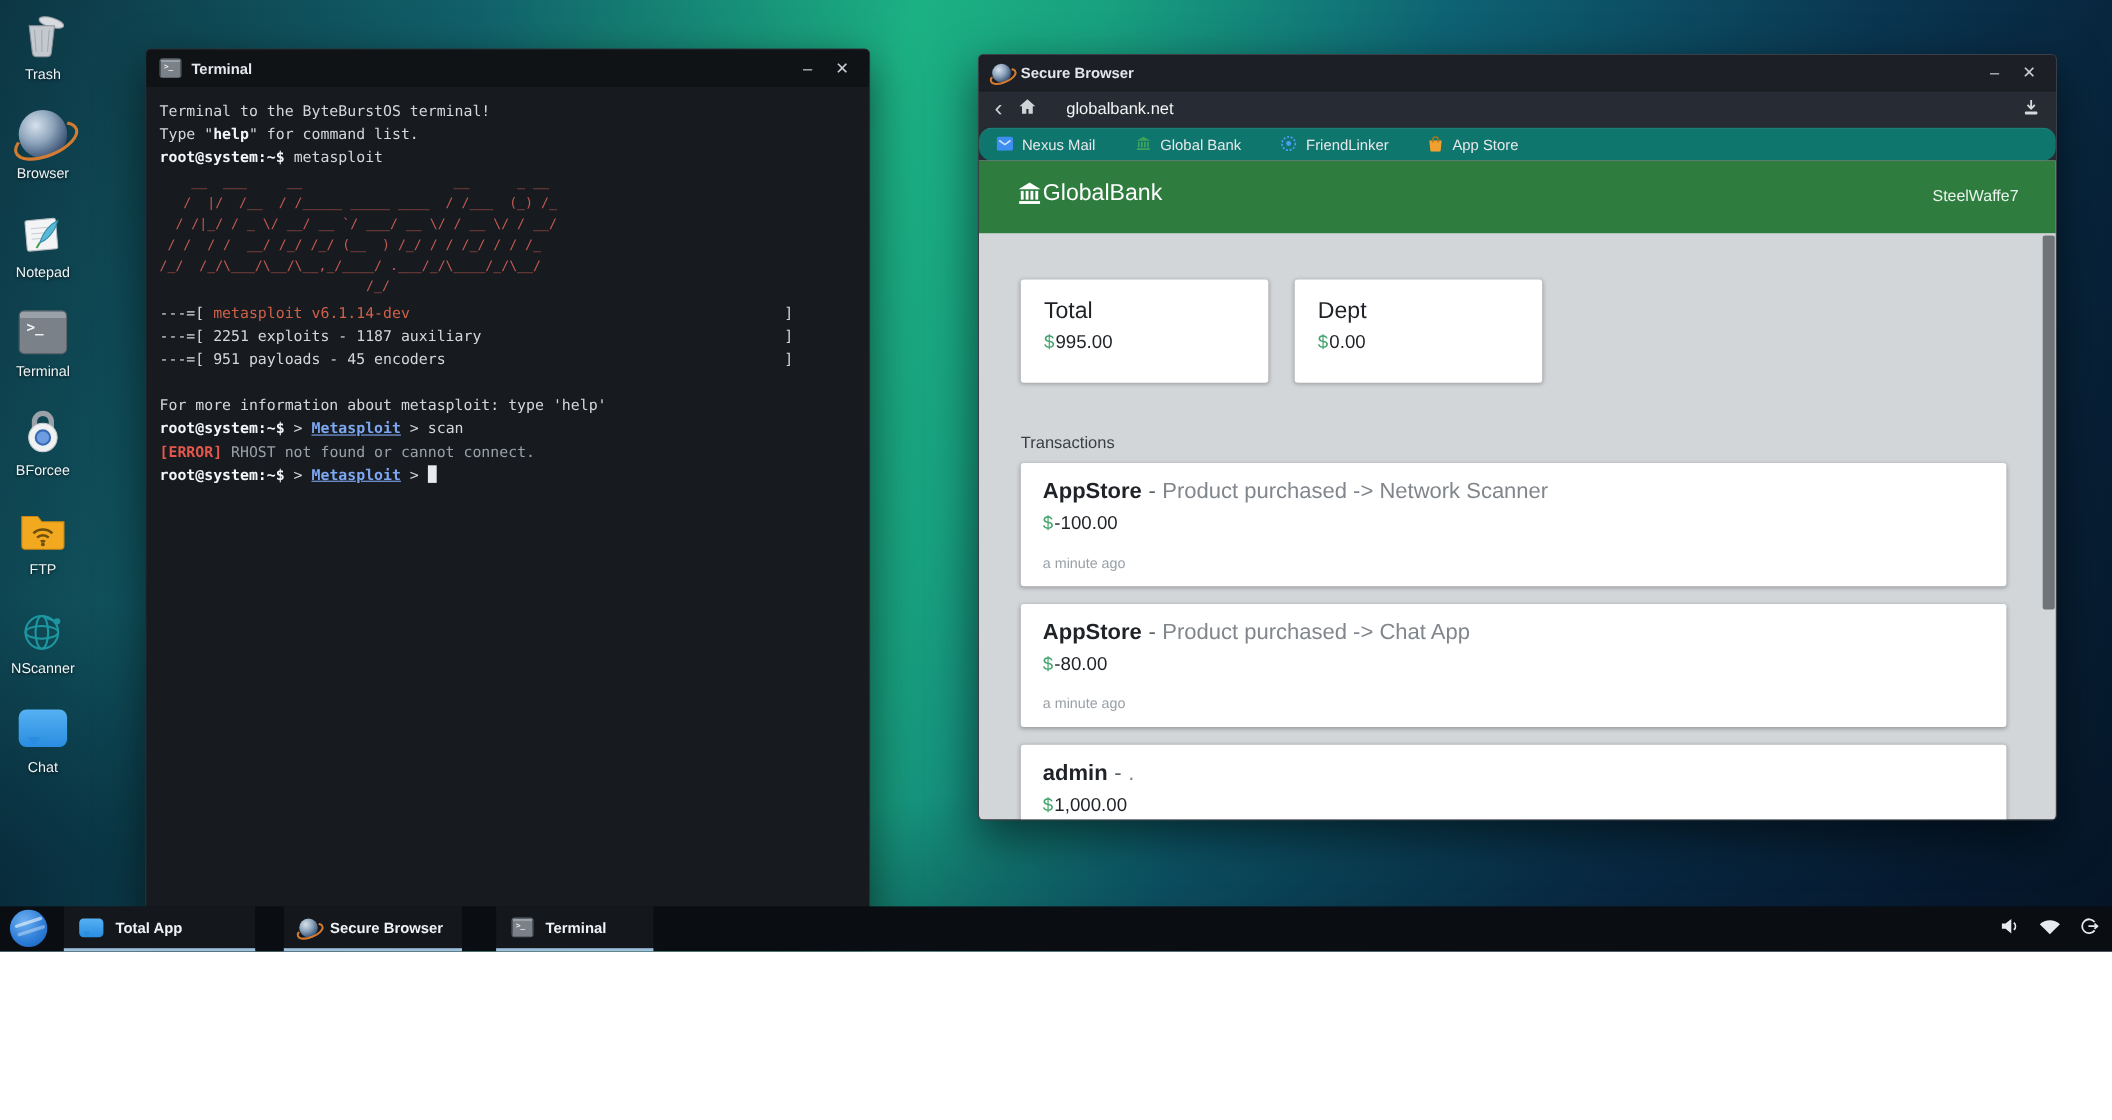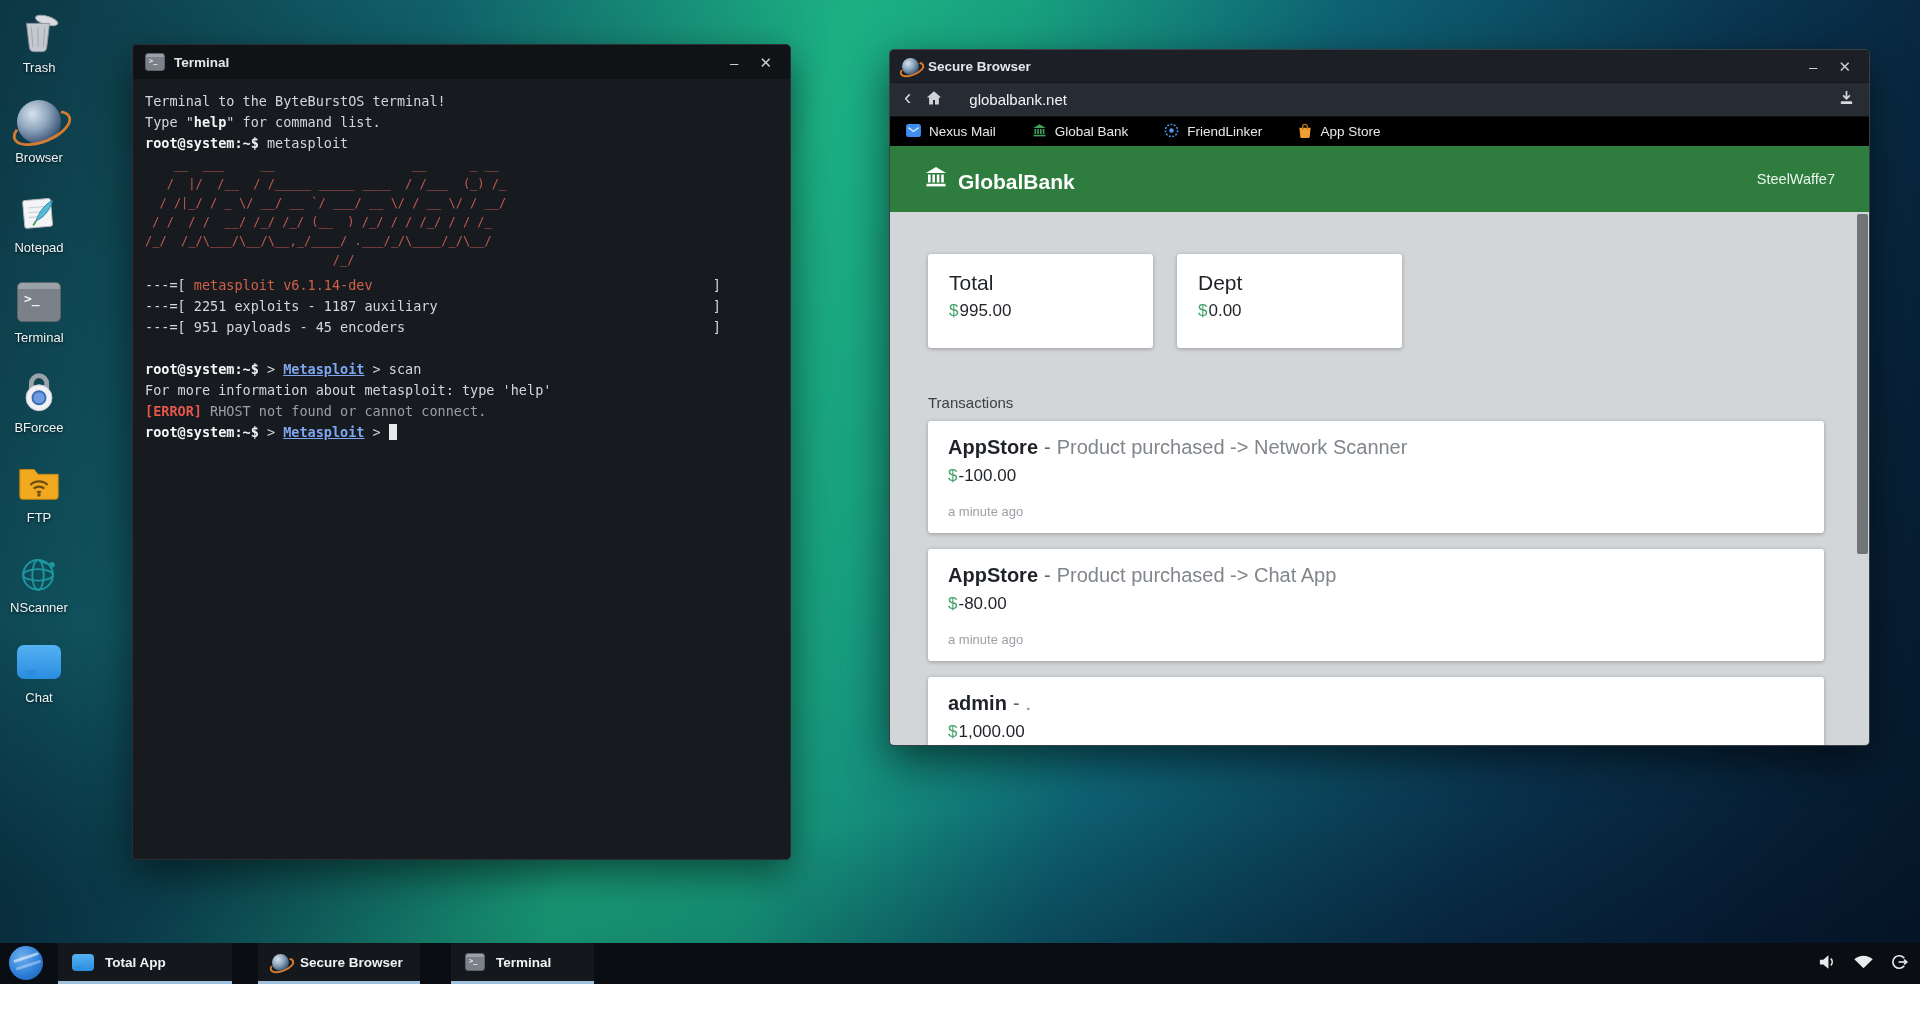--- a/index.html
+++ b/index.html
@@ -1,17 +1,17 @@
 <!DOCTYPE html>
 <html><head>
 <meta charset="utf-8">
 <style>
   * { margin:0; padding:0; box-sizing:border-box; }
   html,body { width:1920px; height:1018px; overflow:hidden; font-family:"Liberation Sans", sans-serif; }
-  #screen { position:relative; width:1920px; height:984px; overflow:hidden;
+  #screen { position:relative; width:1920px; height:865px; overflow:hidden;
     background:
       radial-gradient(120% 70% at 80% 120%, rgba(3,12,32,.9), rgba(3,12,32,0) 60%),
       radial-gradient(90% 60% at -10% 95%, rgba(4,20,40,.75), rgba(4,20,40,0) 55%),
       linear-gradient(108deg, #0d3644 0%, #11616a 20%, #1cb183 38%, #18a07f 46%, #0e6273 60%, #0a3550 78%, #071f35 92%, #061728 100%);
   }
 
   
   .dicon { position:absolute; left:2px; width:74px; text-align:center; cursor:default; }
   .dicon .ic { width:48px; height:48px; margin:0 auto 4px; display:flex; align-items:center; justify-content:center; }
   .dicon .lbl { font-size:13px; color:#eef3f6; text-shadow:0 1px 3px rgba(0,0,0,.75); }
@@ -47,26 +47,26 @@
   .err-tag { color:#e4574b; font-weight:bold; }
   .err-msg { color:#9aa0a6; }
   .cursor { display:inline-block; width:8px; height:16px; background:#e8eaed; vertical-align:-3px; }
 
   
   #browser { left:889px; top:49px; width:981px; height:697px; background:#272b33; border:1px solid #3a3f47; }
   #browser .titlebar { height:32px; background:#1c1f26; }
   #nav-bar { height:34px; display:flex; align-items:center; gap:14px; padding:0 14px; background:#272b33; border-top:1px solid #15171c; }
   .nav-glyph { color:#cfd3d8; font-size:22px; line-height:1; margin-top:-3px; }
   #url-text { font-size:15px; color:#f1f3f4; flex:1; margin-left:12px; }
-  #bookmarks-bar { height:30px; display:flex; align-items:center; gap:36px; padding:0 16px; background:#000000; border-top:1px solid rgba(255,255,255,.07); }
+  #bookmarks-bar { height:30px; display:flex; align-items:center; gap:36px; padding:0 16px; background:#0f766e; border-top:1px solid rgba(255,255,255,.07);border-radius:12px; }
   .bm { display:flex; align-items:center; gap:8px; font-size:13.5px; color:#e6e8eb; }
 
   #page { position:absolute; top:96px; left:0; right:0; bottom:0; background:#d3d6d9; overflow:hidden; }
   #bank-header { height:66px; background:#2e7d3e; display:flex; align-items:center; padding:0 34px; }
-  #brand { display:flex; align-items:flex-end; gap:10px; color:#fff; font-size:21px; font-weight:700; flex:1; }
+  #brand { display:flex; align-items:flex-start; color:#fff; font-size:21px; font-weight:400; flex:1; }
   #bank-user { color:#eaf4ec; font-size:14.5px; }
   #page-scrollbar { position:absolute; right:0; top:66px; bottom:0; width:13px; }
   #page-thumb { position:absolute; top:2px; left:1px; width:11px; height:340px; background:#6f7478; border-radius:2px; }
 
   #bank-body { padding:42px 52px 0 38px; }
   #stat-cards { display:flex; gap:24px; }
   .stat-card { width:225px; height:94px; background:#fff; border-radius:3px; box-shadow:0 1px 4px rgba(0,0,0,.28); padding:17px 21px; }
   .stat-label { font-size:21px; color:#1f2328; margin-bottom:6px; }
   .money { font-size:17px; color:#1f2328; }
   .cur { color:#43a36b; margin-right:1px; }
@@ -189,22 +189,22 @@
       <pre id="ascii-art">    __  ___     __                   __      _ __
    /  |/  /__  / /_____ _____ ____  / /___  (_) /_
   / /|_/ / _ \/ __/ __ `/ ___/ __ \/ / __ \/ / __/
  / /  / /  __/ /_/ /_/ (__  ) /_/ / / /_/ / / /_
 /_/  /_/\___/\__/\__,_/____/ .___/_/\____/_/\__/
                           /_/</pre>
       <div class="banner-row"><span><span>---=[ </span><span class="banner-hl">metasploit v6.1.14-dev</span></span><span>]</span></div>
       <div class="banner-row"><span><span>---=[ 2251 exploits - 1187 auxiliary</span><span class="banner-hl"></span></span><span>]</span></div>
       <div class="banner-row"><span><span>---=[ 951 payloads - 45 encoders</span><span class="banner-hl"></span></span><span>]</span></div>
       <div class="blank"></div>
+      <div class="tline">For more information about metasploit: type 'help'</div>
       <div class="tline"><span class="tbold">root@system:~$</span><span> &gt; </span><span class="msf-link">Metasploit</span><span> &gt; </span><span>scan</span></div>
-      <div class="tline">For more information about metasploit: type 'help'</div>
       <div class="tline"><span class="err-tag">[ERROR]</span><span class="err-msg"> RHOST not found or cannot connect.</span></div>
       <div class="tline"><span class="tbold">root@system:~$</span><span> &gt; </span><span class="msf-link">Metasploit</span><span> &gt; </span><span class="cursor"></span></div>
     </div>
   </div>
 
   <div class="window" id="browser">
     <div class="titlebar">
       <div class="globe sm"></div>
       <div class="wt">Secure Browser</div>
       <div class="wbtn">–</div>

